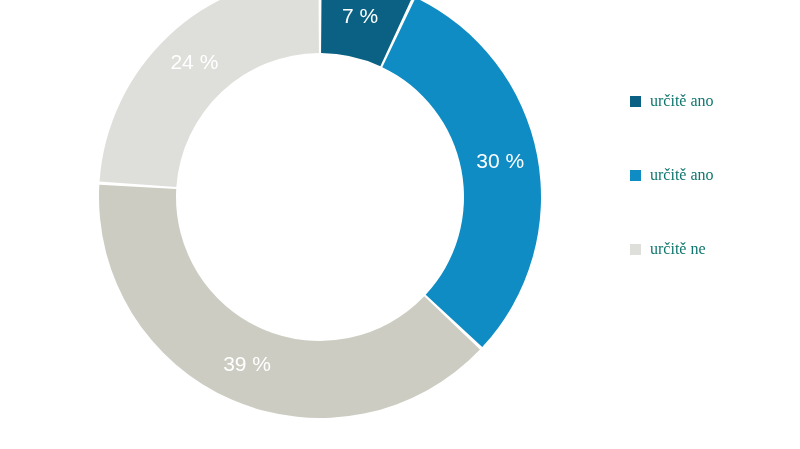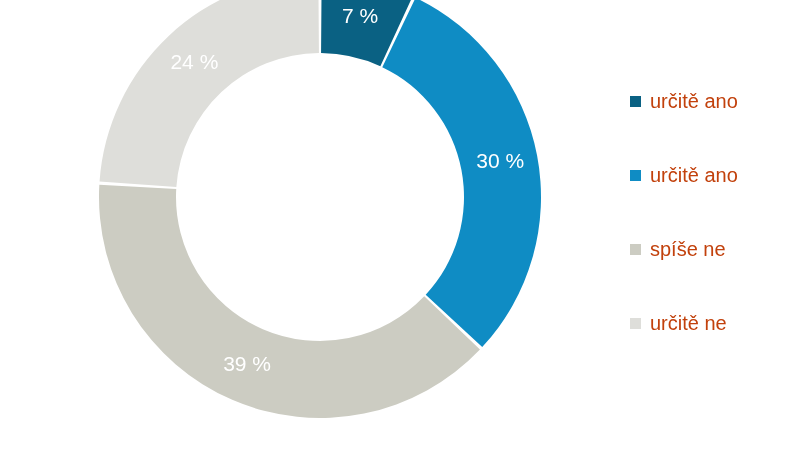--- a/index.html
+++ b/index.html
@@ -54,23 +54,23 @@
   }
 
   .legend-swatch {
     width: 11px;
     height: 11px;
     flex: 0 0 auto;
     margin-right: 9px;
   }
 
   .legend-label {
-    font-family: Liberation Sans, sans-serif;
-    font-size: 20px;
-    color: #c2410c;
+    font-family: Liberation Serif, serif;
+    font-size: 16px;
+    color: #0f766e;
     white-space: nowrap;
     line-height: 1;
   }
 </style>
 </head>
 <body style="background: rgb(255, 255, 255);">
 
 <div id="chart-canvas">
 
   <svg class="donut-svg" viewBox="0 0 800 449">
@@ -93,24 +93,20 @@
     <div class="legend-item">
       <span class="legend-swatch" style="background: rgb(10, 97, 131);"></span>
       <span class="legend-label">určitě ano</span>
     </div>
 
     <div class="legend-item">
       <span class="legend-swatch" style="background: rgb(15, 140, 196);"></span>
       <span class="legend-label">určitě ano</span>
     </div>
 
-    <div class="legend-item">
-      <span class="legend-swatch" style="background: rgb(204, 204, 194);"></span>
-      <span class="legend-label">spíše ne</span>
-    </div>
 
     <div class="legend-item">
       <span class="legend-swatch" style="background: rgb(222, 222, 218);"></span>
       <span class="legend-label">určitě ne</span>
     </div>
 
   </div>
 </div>
 
 </body></html>

